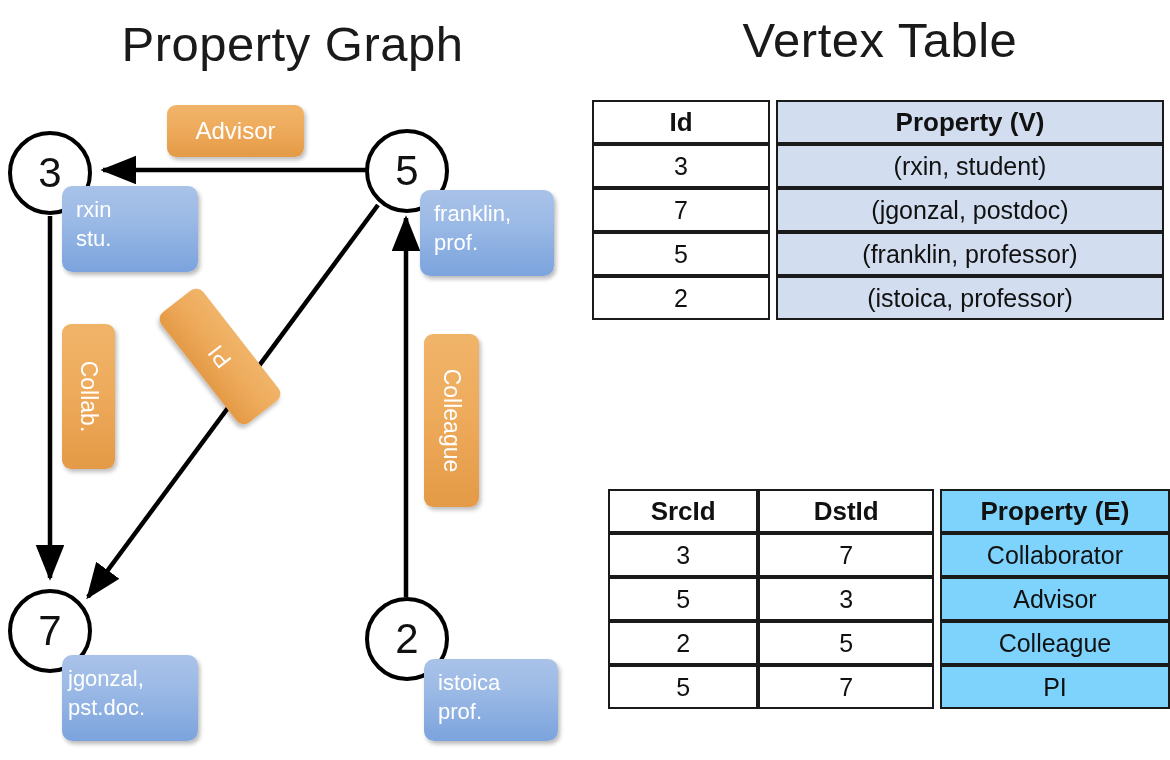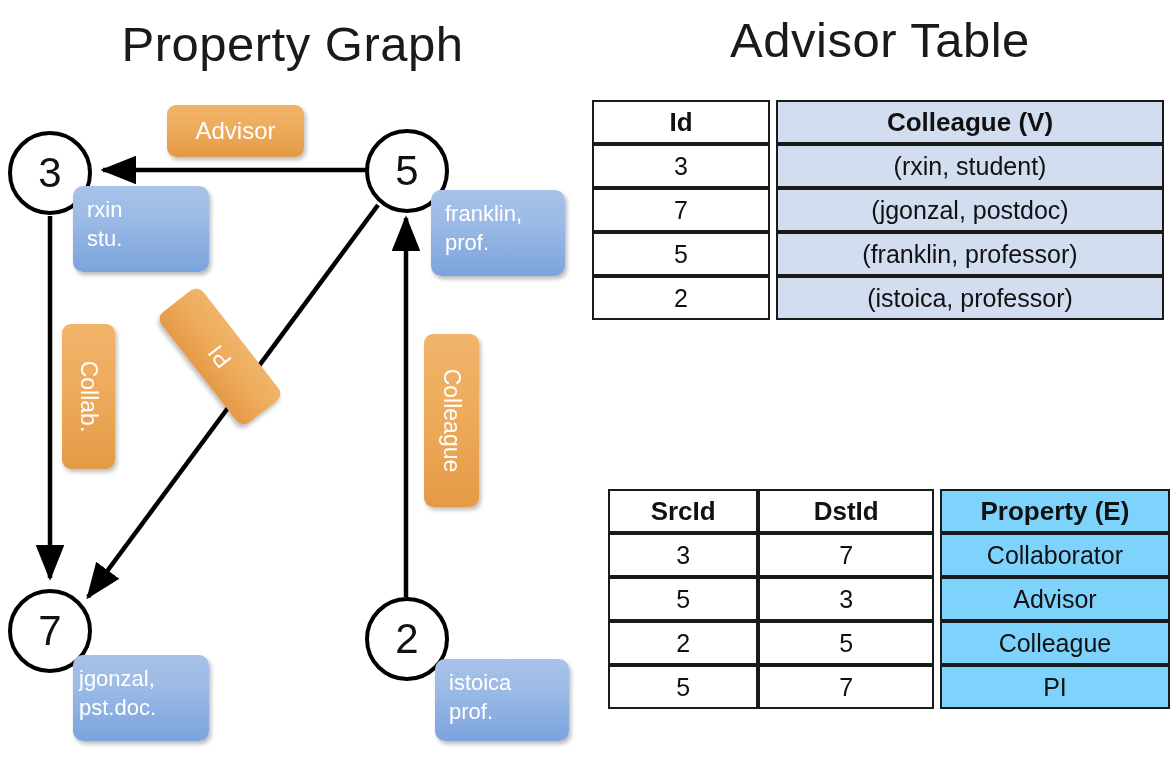--- a/index.html
+++ b/index.html
@@ -80,21 +80,20 @@
     background: linear-gradient(to bottom, #a9c2e8 0%, #9dbbe6 35%, #7ba3dd 100%);
     box-shadow: 2px 3px 4px rgba(0,0,0,0.28);
     color: #ffffff;
     font-size: 22px;
     font-weight: 300;
     line-height: 1.3;
     padding: 10px 12px 10px 14px;
     box-sizing: border-box;
     z-index: 4;
     font-family: "Liberation Sans", sans-serif;
-    margin-left: 11px;
   }
   #prop-rxin     { left: 62px;  top: 186px; width: 136px; height: 86px; }
   #prop-franklin { left: 420px; top: 190px; width: 134px; height: 86px; }
   #prop-jgonzal  { left: 62px;  top: 655px; width: 136px; height: 86px; padding-left: 6px; }
   #prop-istoica  { left: 424px; top: 659px; width: 134px; height: 82px; }
   .prop-box .line { display: block; }
 
   
   .edge-label {
     position: absolute;
@@ -174,21 +173,21 @@
   #edge-table .c-src  { width: 152px; background: #ffffff; }
   #edge-table .c-dst  { width: 178px; background: #ffffff; }
   #edge-table .c-prop { width: 232px; background: #7dd3fc; margin-top: 23px; }
 </style>
 </head>
 <body>
 
 <div id="root">
 
   <div class="title" id="title-property-graph">Property Graph</div>
-  <div class="title" id="title-vertex-table">Advisor Table</div>
+  <div class="title" id="title-vertex-table">Vertex Table</div>
 
   <div id="graph-panel">
 
     <svg id="graph-svg" viewBox="0 0 585 760">
       <defs>
         <marker id="arrowhead" markerWidth="9" markerHeight="9" refX="7.4" refY="3.2" orient="auto" markerUnits="strokeWidth">
           <path d="M0,0 L8,3.2 L0,6.4 z" fill="#000000"></path>
         </marker>
       </defs>
 
@@ -243,21 +242,21 @@
     <div class="edge-label" id="label-colleague">
       <span class="vtext">Colleague</span>
     </div>
   </div>
 
   <table class="data-table" id="vertex-table">
     <thead>
       <tr>
         <th class="c-id">Id</th>
         <td class="col-gap"></td>
-        <th class="c-prop">Colleague (V)</th>
+        <th class="c-prop">Property (V)</th>
       </tr>
     </thead>
     <tbody>
       <tr>
         <td class="c-id">3</td>
         <td class="col-gap"></td>
         <td class="c-prop">(rxin, student)</td>
       </tr>
       <tr>
         <td class="c-id">7</td>

